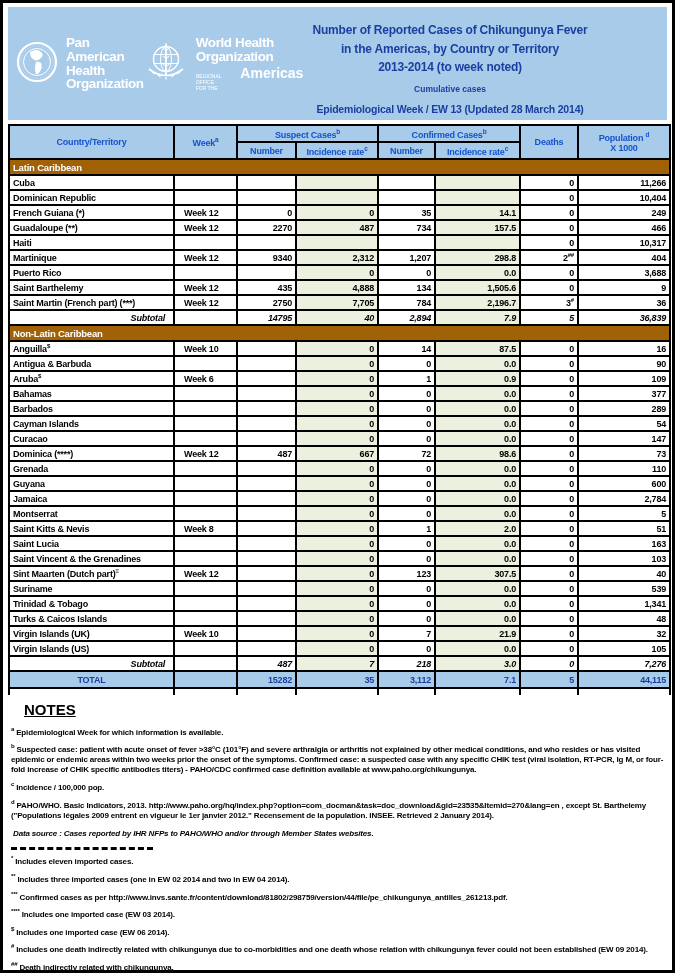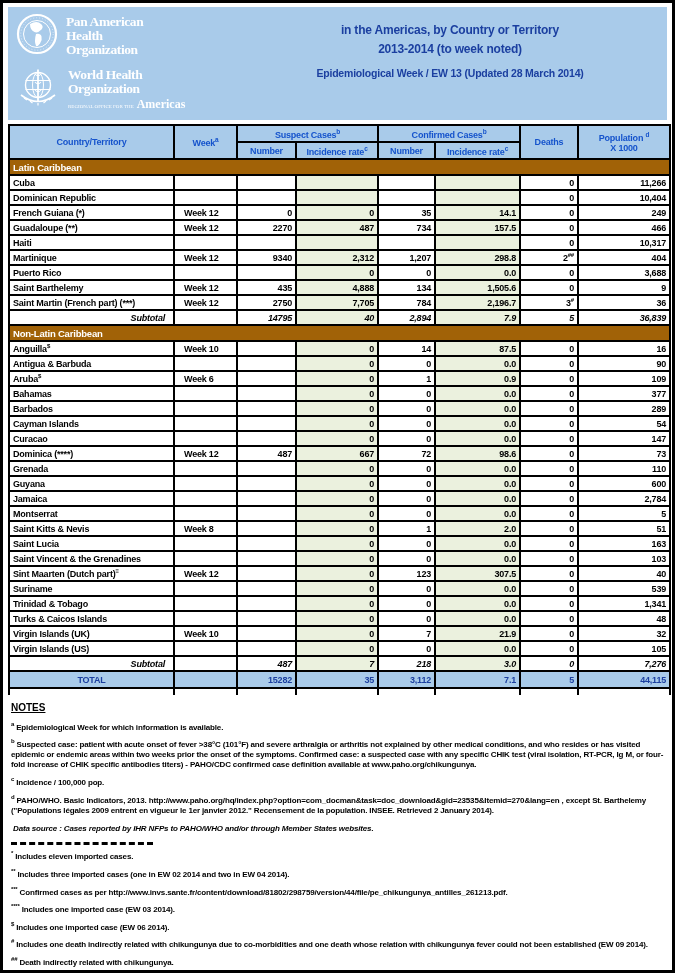--- a/index.html
+++ b/index.html
@@ -13,26 +13,26 @@
     padding: 4px 5px;
     overflow: hidden;
   }
   
   .masthead {
     display: flex;
     background: #A9CBEA;
     height: 113px;
     padding: 6px 8px;
   }
-  .logos { width: 225px; display:flex; flex-direction:column; justify-content:space-between;font-family:Liberation Serif, serif; }
+  .logos { width: 225px; display:flex; flex-direction:row; justify-content:space-between; }
   .logo-block { display:flex; align-items:center; gap:8px; }
   .logo-text { color:#fff; font-weight:bold; font-size:13.5px; line-height:1.02; letter-spacing:-0.4px; }
   .region-line { color:#fff; margin-top:2px; display:flex; align-items:baseline; gap:3px; }
   .region-small { font-size:5px; letter-spacing:0; }
-  .region-bold { font-size:12px; font-weight:bold; }
+  .region-bold { font-size:14px; font-weight:bold;margin-left:16px; }
   .titles { flex:1; text-align:center; color:#1B3FA0; padding-top:8px; }
   .t-main { font-size:12px; font-weight:bold; line-height:1.55; letter-spacing:-0.2px; }
   .subtitle { font-size:8.5px; font-weight:600; margin-top:7px; }
   .update { font-size:10.5px; font-weight:bold; margin-top:9px; letter-spacing:-0.2px; }
   
   table.cases {
     border-collapse: collapse;
     table-layout: fixed;
     width: 661px;
     margin-top: 4px;
@@ -59,21 +59,21 @@
   tr.subtotal td { font-style: italic; }
   tr.subtotal td.c-country { text-align:right; padding-right:8px; }
   tr.total td { background:#A9CBEA !important; color:#1B3FA0; font-style:normal; height:17px; }
   tr.total td.c-country { text-align:center; padding:0; }
   tr.stub td { border-bottom:none; height:7px; background:#fff; }
   sup.dsup, sup.csup { font-size:6px; }
   
   .notes { padding: 2px 2px 0 3px; color:#000; }
   .notes-heading {
     display:inline-block; font-weight:bold; text-decoration:underline;
-    font-size:10px; margin:4px 0 2px 0;
+    font-size:15px; margin:4px 0 2px 13px;
   }
   .note-line { font-size:8px; font-weight:bold; letter-spacing:-0.15px; line-height:1.3; margin-top:5.5px; }
   .note-line sup.marker { font-size:6px; margin-right:2px; }
   .note-line.italic { font-style: italic; }
   .dashed-sep { border-top:3px dashed #000; width:142px; margin:8px 0 2px 0; }
 </style>
 </head>
 <body>
 
 <div class="page">
@@ -115,22 +115,24 @@
               <div>Organization</div>
             </div>
           <div class="region-line">
             <span class="region-small">REGIONAL OFFICE FOR THE</span>
             <span class="region-bold">Americas</span>
           </div>
         </div>
       </div>
     </div>
     <div class="titles">
+      <div class="t-main">Number of Reported  Cases of Chikungunya Fever</div>
       <div class="t-main">in the Americas, by Country or Territory</div>
       <div class="t-main">2013-2014 (to week noted)</div>
+      <div class="subtitle">Cumulative cases</div>
       <div class="update">Epidemiological Week / EW 13 (Updated 28 March 2014)</div>
     </div>
   </div>
 
   <table class="cases">
     <colgroup>
       <col style="width:165px">
         <col style="width:63px">
         <col style="width:59px">
         <col style="width:82px">

